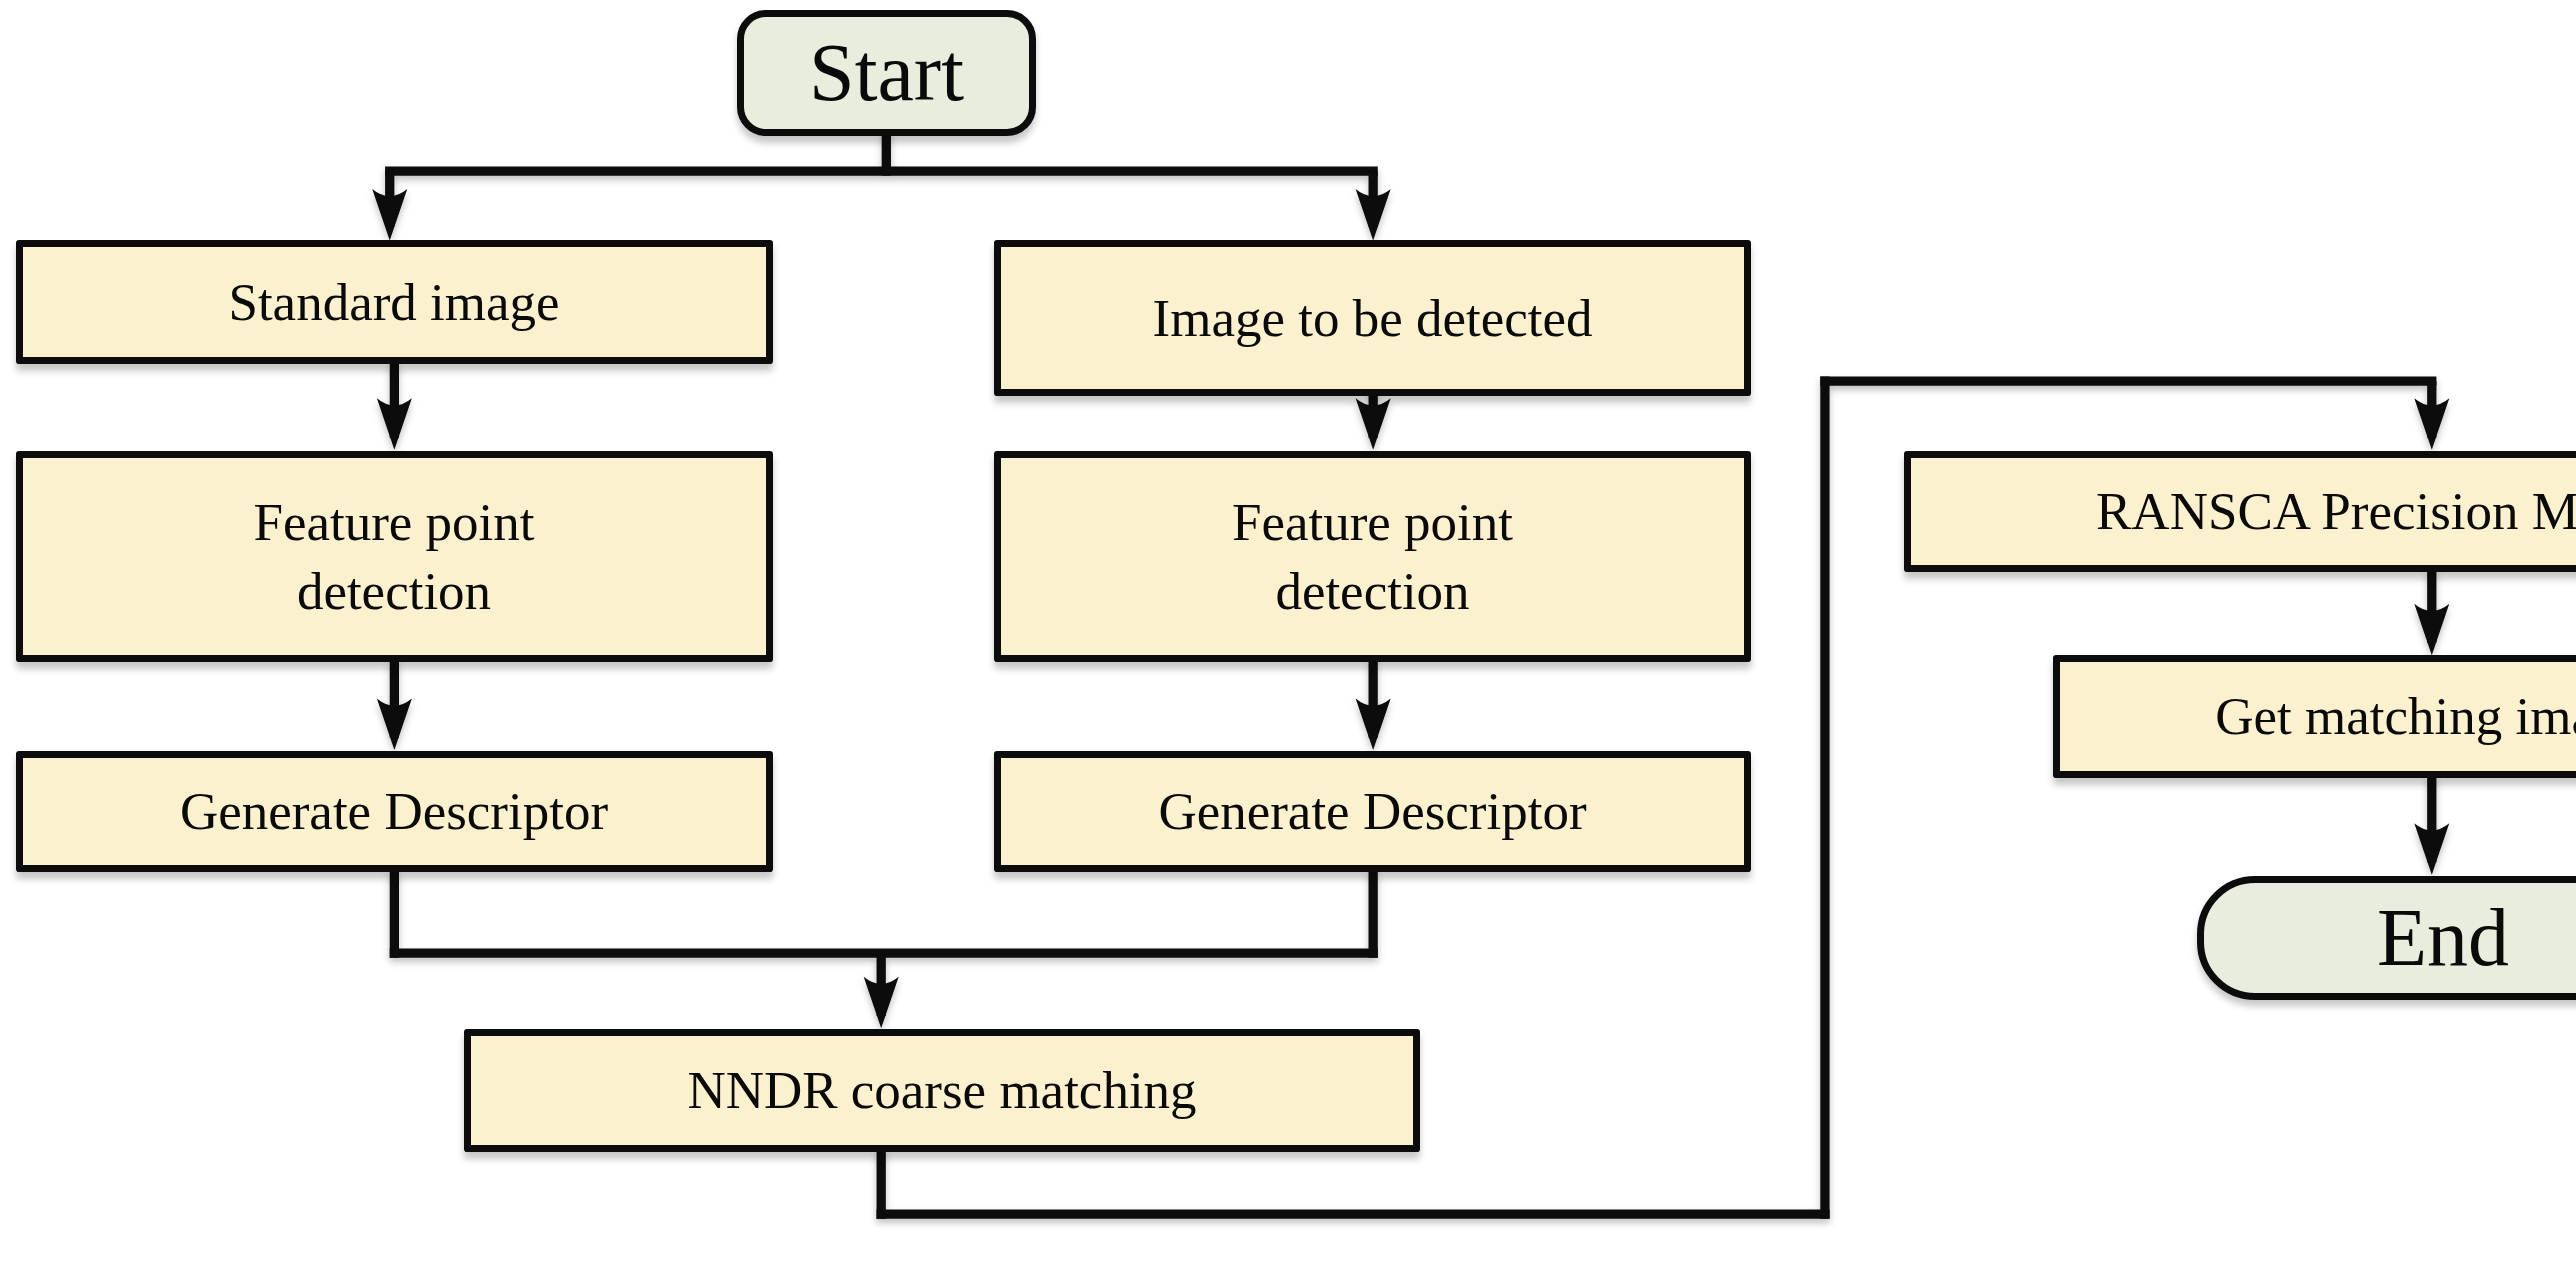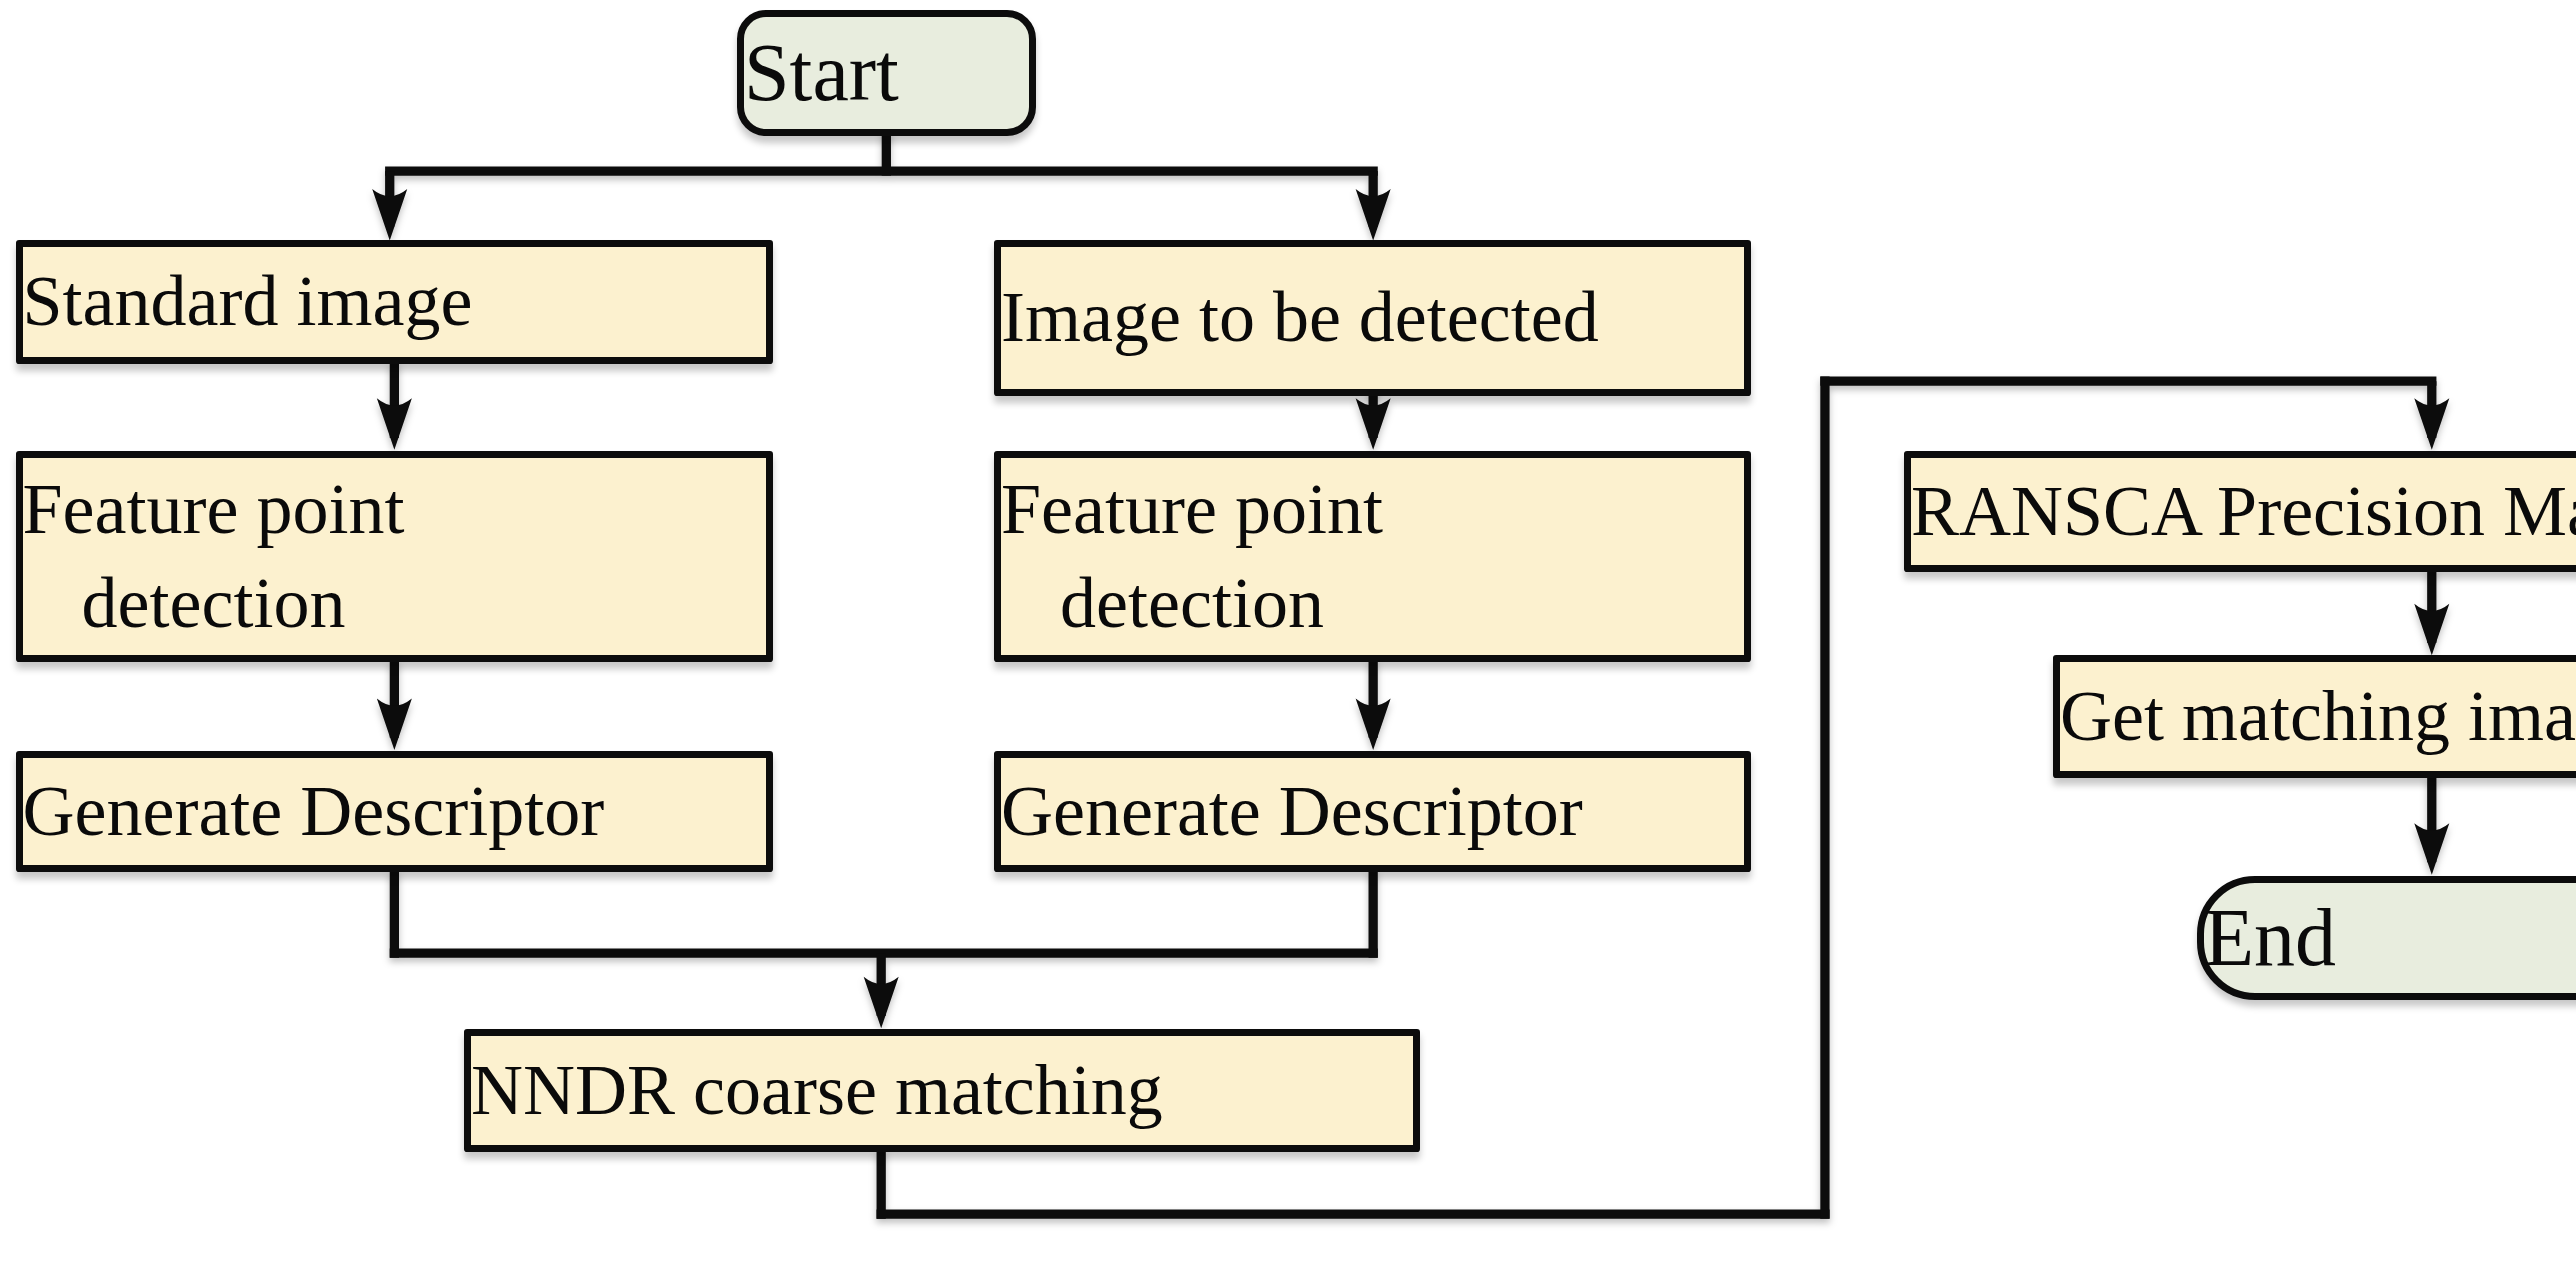--- a/index.html
+++ b/index.html
@@ -20,28 +20,29 @@
     position:relative;
     width:2940px;height:1275px;
     background:var(--bg);
   }
   .node{
     position:absolute;
     box-sizing:border-box;
     border:7.2px solid var(--stroke);
     display:flex;
     align-items:center;
+    justify-content:center;
     text-align:center;
     color:var(--text);
     box-shadow:0 6.2px 7.2px rgba(0,0,0,0.22);
   }
   .process{
     background:var(--process-fill);
     border-radius:3.1px;
-    font-size:72px;
+    font-size:53px;
     line-height:1.3;
     white-space:nowrap;
   }
   .process.multiline{white-space:normal;}
   .terminator{
     background:var(--terminator-fill);
     font-size:82px;
   }
   .terminator.start{border-radius:29px;}
   .terminator.end{border-radius:58px;}

